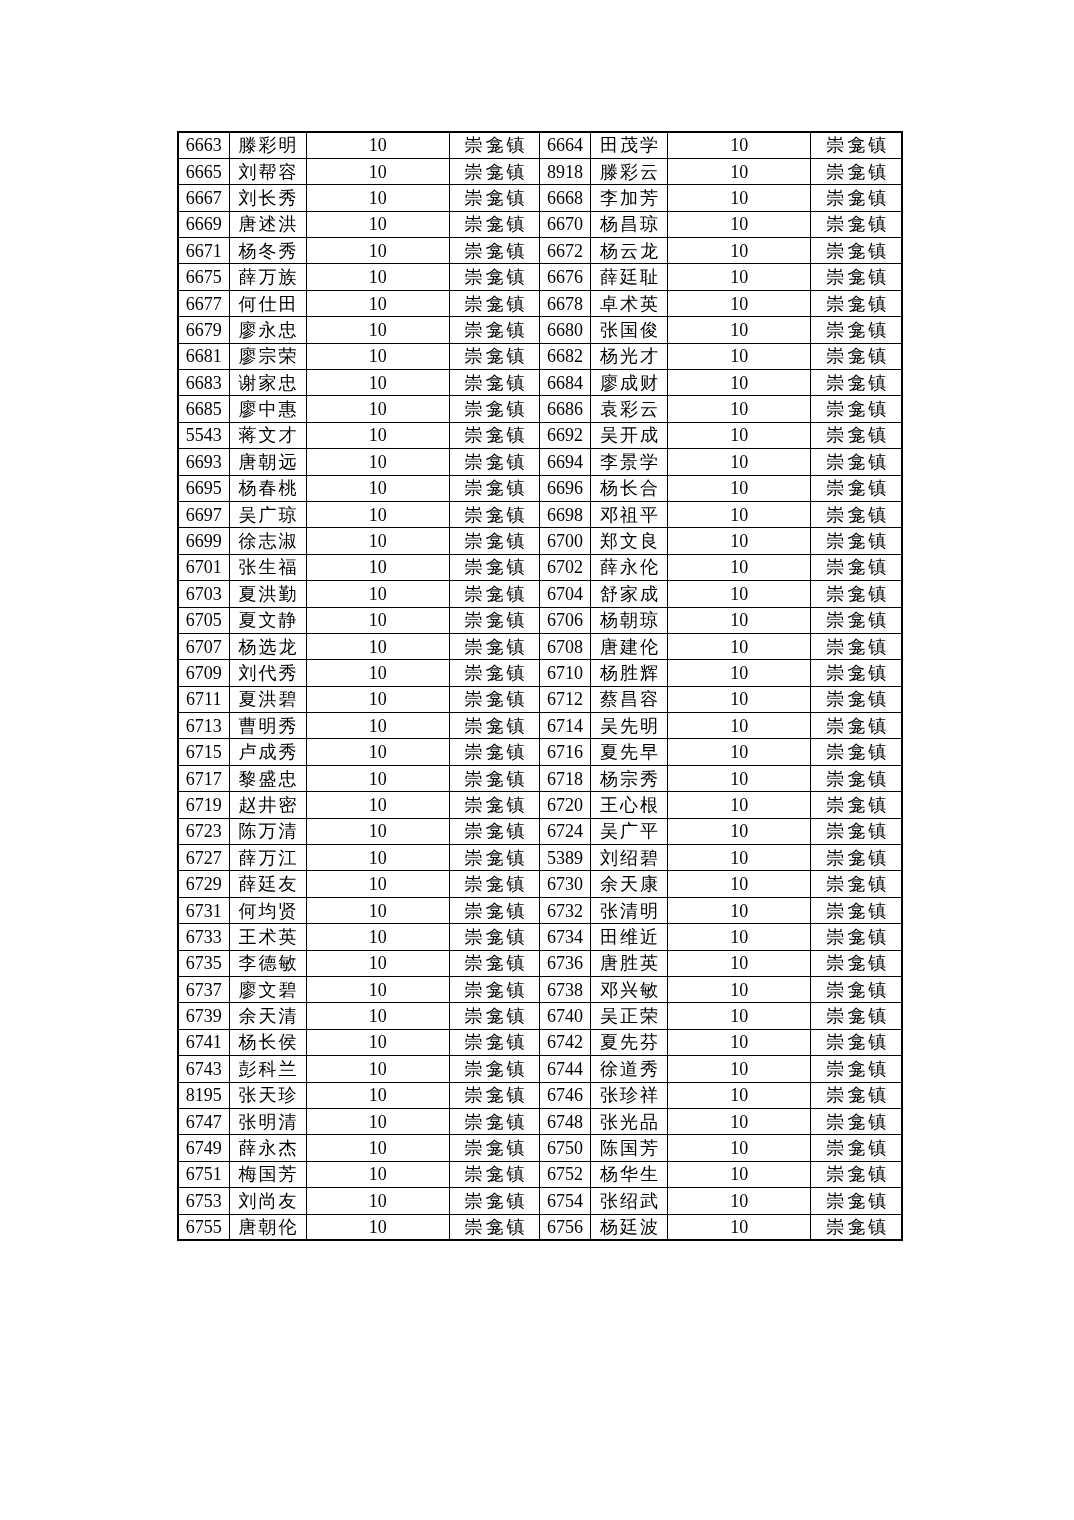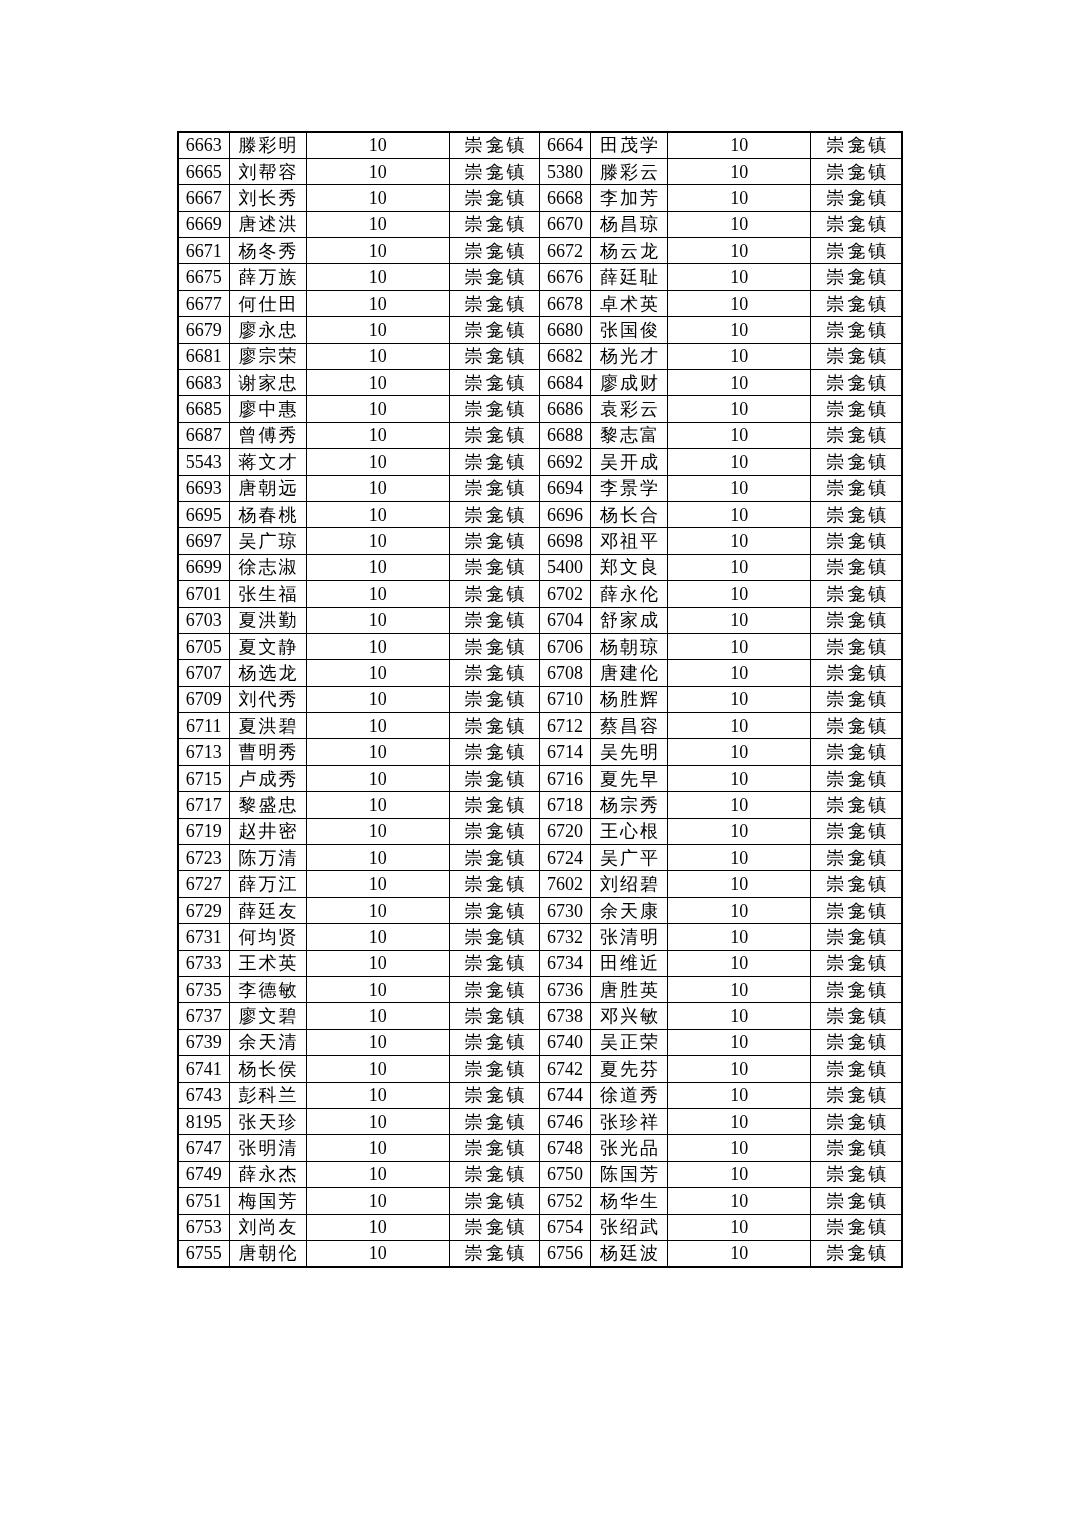--- a/index.html
+++ b/index.html
@@ -58,21 +58,21 @@
           <td class="col-id">6664</td>
           <td class="col-name">田茂学</td>
           <td class="col-amount">10</td>
           <td class="col-town2">崇龛镇</td>
         </tr>
         <tr>
           <td class="col-id">6665</td>
           <td class="col-name">刘帮容</td>
           <td class="col-amount">10</td>
           <td class="col-town">崇龛镇</td>
-          <td class="col-id">5380</td>
+          <td class="col-id">8918</td>
           <td class="col-name">滕彩云</td>
           <td class="col-amount">10</td>
           <td class="col-town2">崇龛镇</td>
         </tr>
         <tr>
           <td class="col-id">6667</td>
           <td class="col-name">刘长秀</td>
           <td class="col-amount">10</td>
           <td class="col-town">崇龛镇</td>
           <td class="col-id">6668</td>
@@ -154,30 +154,20 @@
           <td class="col-id">6685</td>
           <td class="col-name">廖中惠</td>
           <td class="col-amount">10</td>
           <td class="col-town">崇龛镇</td>
           <td class="col-id">6686</td>
           <td class="col-name">袁彩云</td>
           <td class="col-amount">10</td>
           <td class="col-town2">崇龛镇</td>
         </tr>
         <tr>
-          <td class="col-id">6687</td>
-          <td class="col-name">曾傅秀</td>
-          <td class="col-amount">10</td>
-          <td class="col-town">崇龛镇</td>
-          <td class="col-id">6688</td>
-          <td class="col-name">黎志富</td>
-          <td class="col-amount">10</td>
-          <td class="col-town2">崇龛镇</td>
-        </tr>
-        <tr>
           <td class="col-id">5543</td>
           <td class="col-name">蒋文才</td>
           <td class="col-amount">10</td>
           <td class="col-town">崇龛镇</td>
           <td class="col-id">6692</td>
           <td class="col-name">吴开成</td>
           <td class="col-amount">10</td>
           <td class="col-town2">崇龛镇</td>
         </tr>
         <tr>
@@ -208,21 +198,21 @@
           <td class="col-id">6698</td>
           <td class="col-name">邓祖平</td>
           <td class="col-amount">10</td>
           <td class="col-town2">崇龛镇</td>
         </tr>
         <tr>
           <td class="col-id">6699</td>
           <td class="col-name">徐志淑</td>
           <td class="col-amount">10</td>
           <td class="col-town">崇龛镇</td>
-          <td class="col-id">5400</td>
+          <td class="col-id">6700</td>
           <td class="col-name">郑文良</td>
           <td class="col-amount">10</td>
           <td class="col-town2">崇龛镇</td>
         </tr>
         <tr>
           <td class="col-id">6701</td>
           <td class="col-name">张生福</td>
           <td class="col-amount">10</td>
           <td class="col-town">崇龛镇</td>
           <td class="col-id">6702</td>
@@ -328,21 +318,21 @@
           <td class="col-id">6724</td>
           <td class="col-name">吴广平</td>
           <td class="col-amount">10</td>
           <td class="col-town2">崇龛镇</td>
         </tr>
         <tr>
           <td class="col-id">6727</td>
           <td class="col-name">薛万江</td>
           <td class="col-amount">10</td>
           <td class="col-town">崇龛镇</td>
-          <td class="col-id">7602</td>
+          <td class="col-id">5389</td>
           <td class="col-name">刘绍碧</td>
           <td class="col-amount">10</td>
           <td class="col-town2">崇龛镇</td>
         </tr>
         <tr>
           <td class="col-id">6729</td>
           <td class="col-name">薛廷友</td>
           <td class="col-amount">10</td>
           <td class="col-town">崇龛镇</td>
           <td class="col-id">6730</td>

